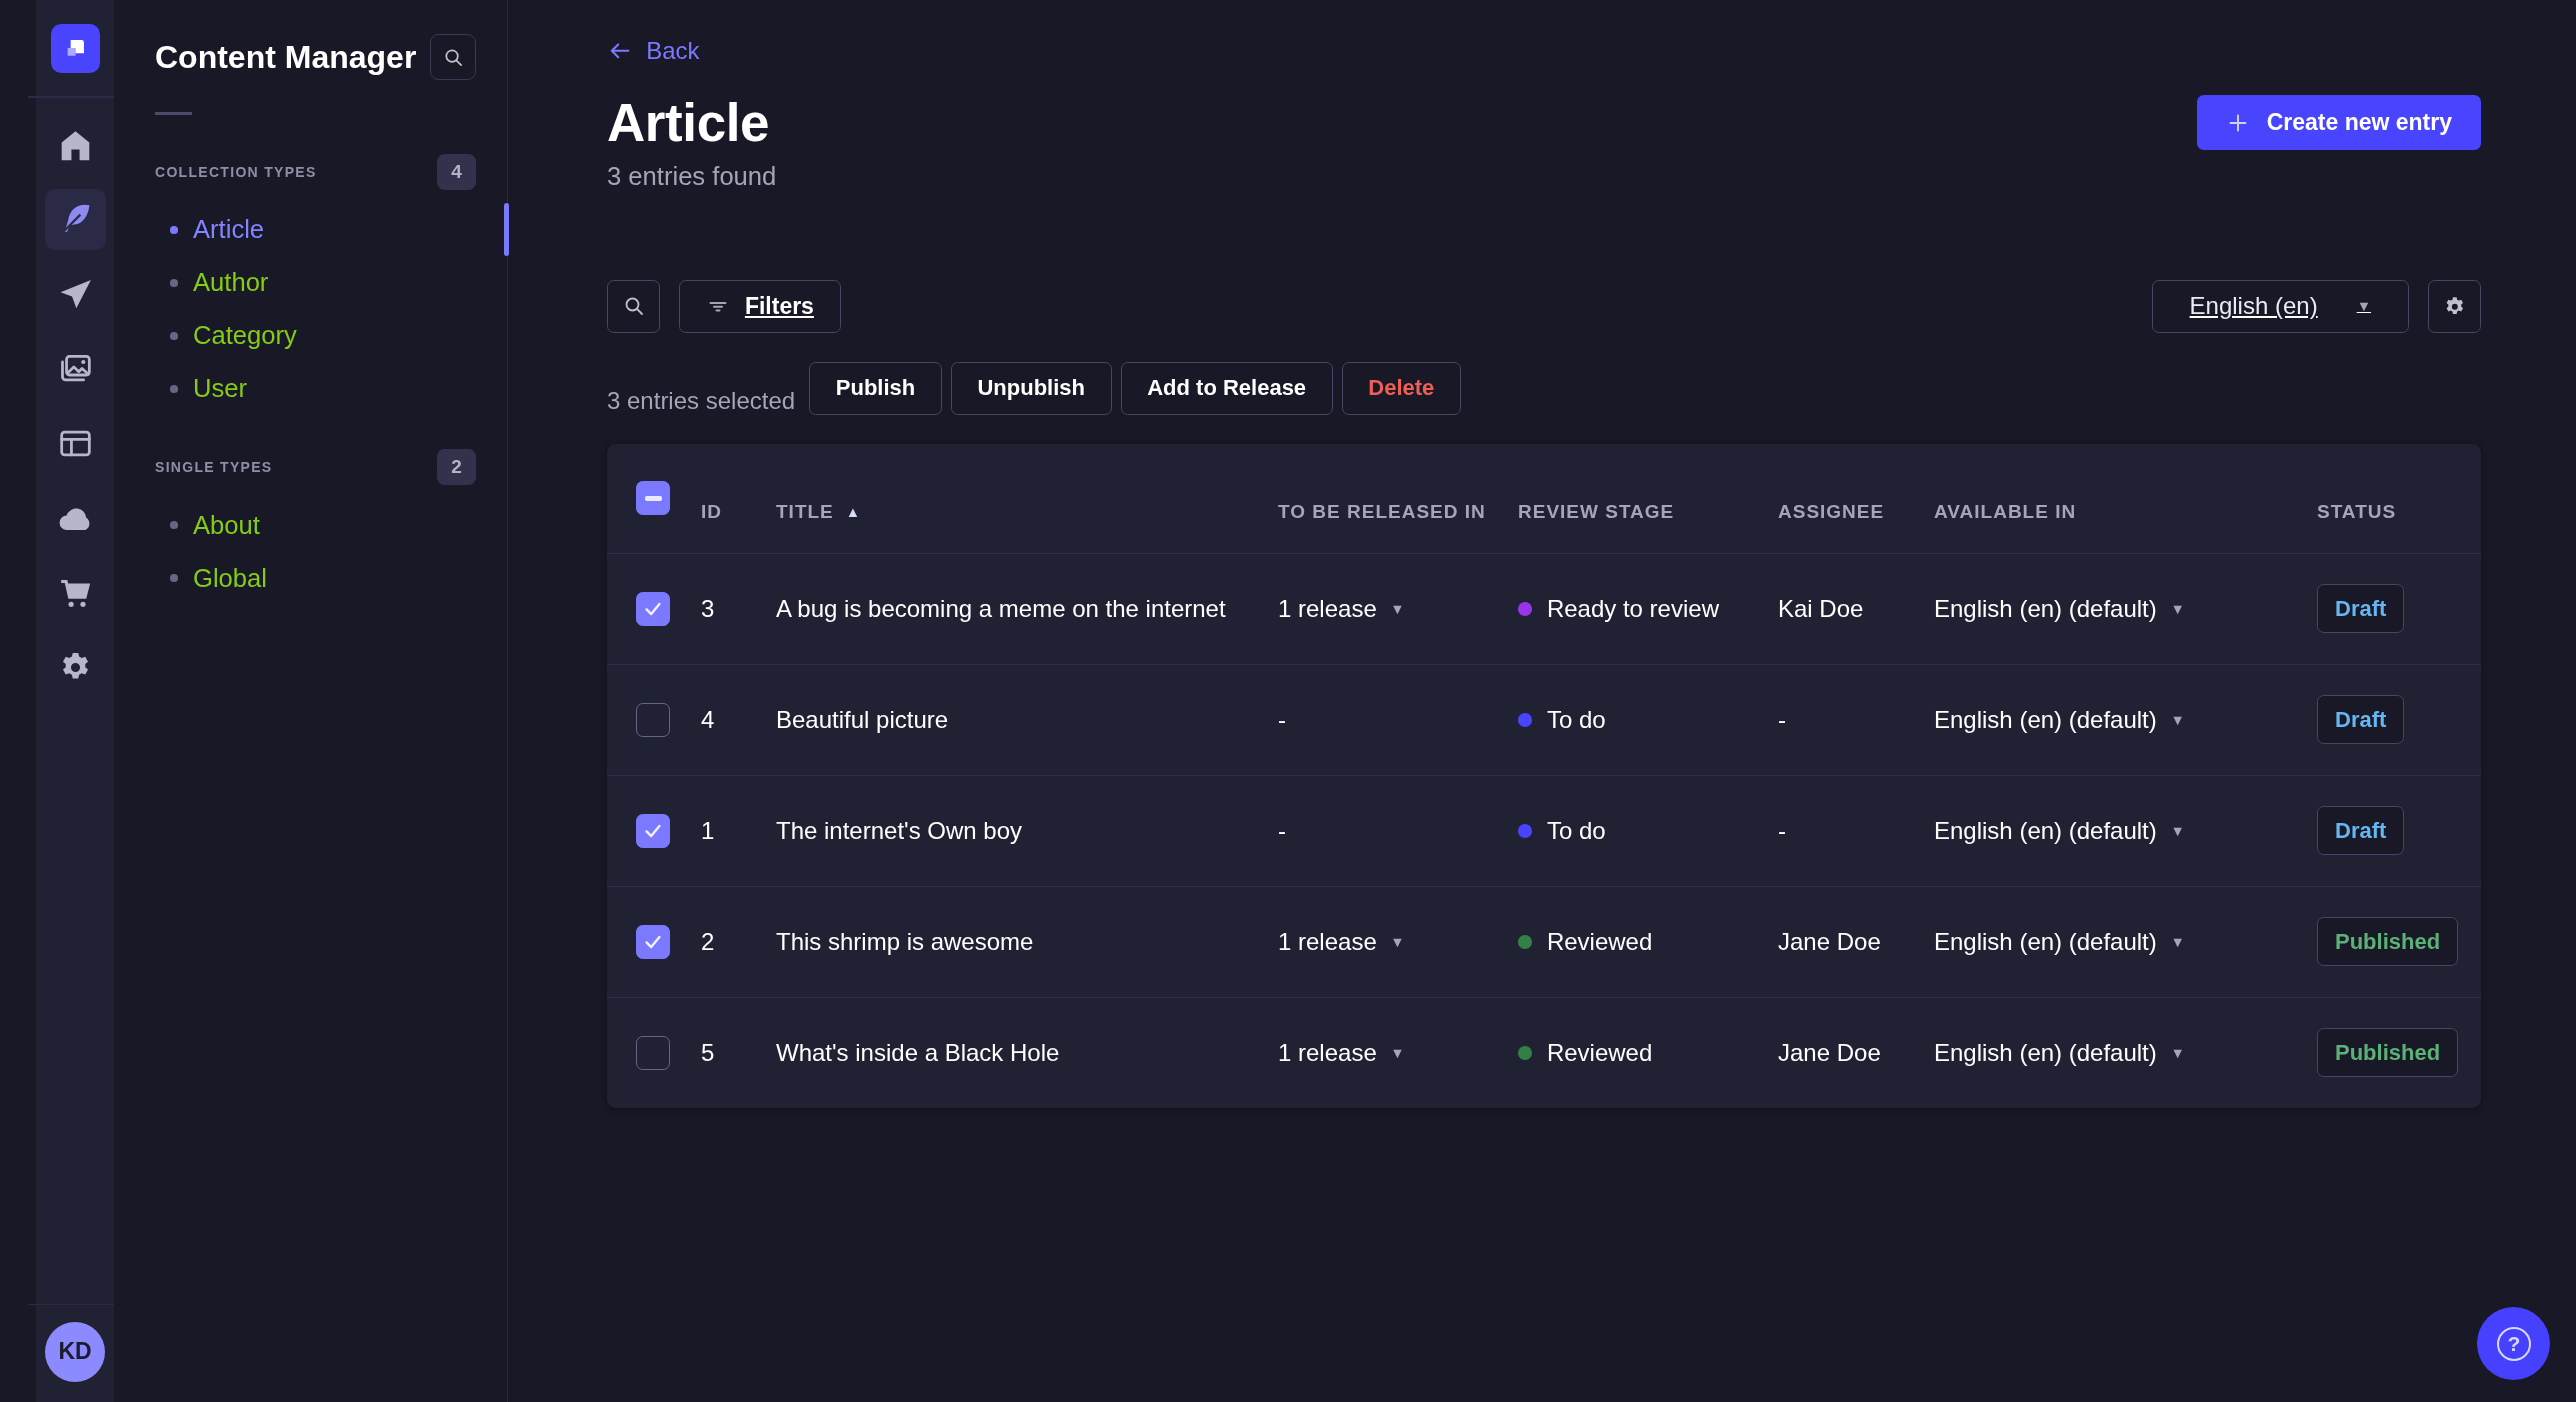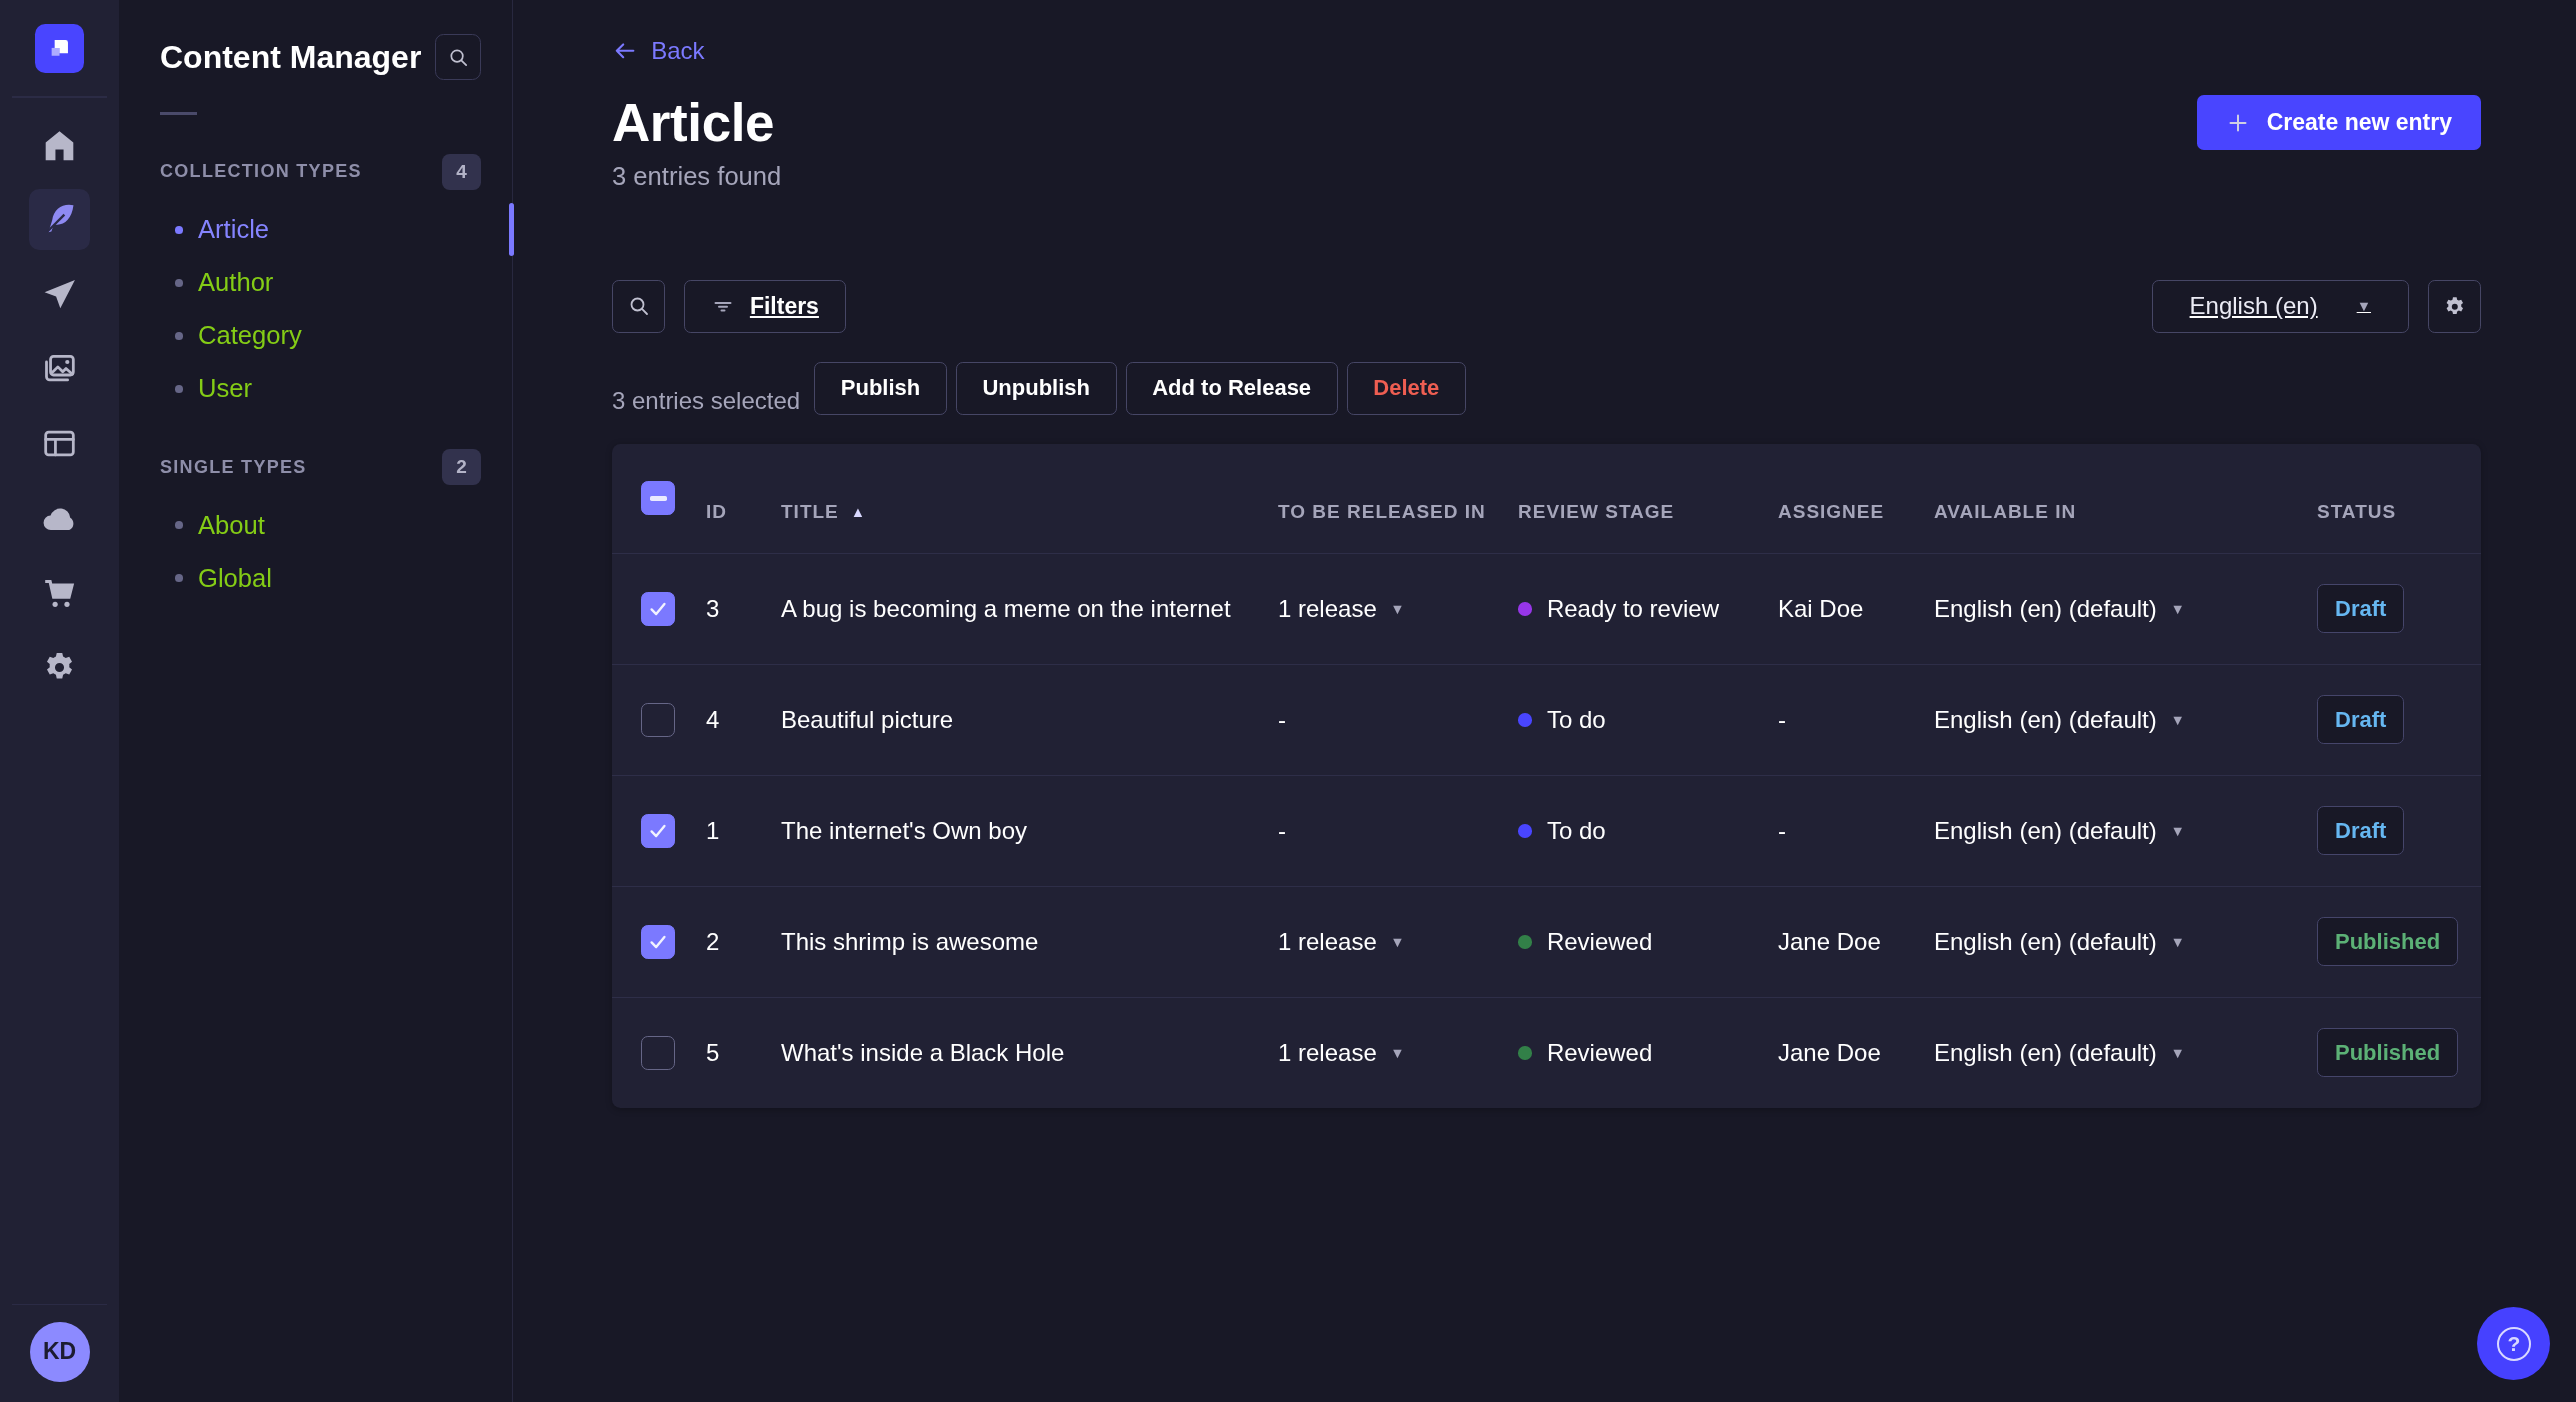--- a/index.html
+++ b/index.html
@@ -3,42 +3,42 @@
 <meta charset="utf-8">
 <style>
   * { box-sizing: border-box; margin: 0; padding: 0; }
   html,body { width:2576px; height:1402px; overflow:hidden; }
   body {
     background:#181826; color:#fff;
     font-family:"Liberation Sans", sans-serif;
     display:flex;
   }
   
-  .iconbar{ width:119px; flex-shrink:0; background:#212134; display:flex; flex-direction:column; align-items:center; position:relative; }
+  .iconbar{ width:78px; flex-shrink:0; background:#212134; display:flex; flex-direction:column; align-items:center; position:relative;margin-left:36px; }
   .logo{ width:49px; height:49px; margin-top:24px; border-radius:10.2px; background:#4945ff; display:flex; align-items:center; justify-content:center; cursor:pointer; }
   .bar-divider{ width:95px; height:1.7px; background:#2b2b45; margin-top:23px; }
   .icons{ display:flex; flex-direction:column; gap:13.6px; margin-top:17px; align-items:center; }
   .navicon{ width:61px; height:61px; border:none; background:transparent; border-radius:10.2px; display:flex; align-items:center; justify-content:center; cursor:pointer; }
   .navicon svg{ width:39px; height:39px; }
   .navicon .stroke{ stroke:#b7b7c9; fill:none; stroke-width:1.7; stroke-linecap:round; stroke-linejoin:round; }
   .navicon .fill{ fill:#b7b7c9; }
   .navicon.active{ background:#2a2a46; }
   .navicon.active .fill{ fill:#8e8af2; }
   .iconbar-bottom{ margin-top:auto; width:95px; border-top:1.7px solid #2b2b45; padding:17px 0 20.4px; display:flex; justify-content:center; }
   .avatar{ width:60px; height:60px; border-radius:50%; background:#8c8aff; color:#1c1c30; font-size:23px; font-weight:700; display:flex; align-items:center; justify-content:center; cursor:pointer; }
   
   .subnav{ width:394px; flex-shrink:0; background:#181826; border-right:1.7px solid #28283f; position:relative; }
   .subnav-header{ padding:34px 31px 0 41px; display:flex; align-items:center; justify-content:space-between; }
   .subnav-header h2{ font-size:32px; font-weight:700; }
   .subnav-search{ width:46px; height:46px; border:1.7px solid #3a3a58; border-radius:8.5px; background:transparent; display:flex; align-items:center; justify-content:center; cursor:pointer; }
   .subnav-divider{ width:37px; height:2.6px; background:#4a4a6a; margin:32px 0 0 41px; }
   .nav-section{ margin-top:39px; }
   .nav-section + .nav-section{ margin-top:34px; }
   .section-head{ display:flex; align-items:center; justify-content:space-between; padding:0 31px 0 41px; }
-  .section-label{ font-size:18px; font-weight:700; color:#8e8ea9; letter-spacing:1.3px; }
+  .section-label{ font-size:14px; font-weight:700; color:#8e8ea9; letter-spacing:1.3px; }
   .section-badge{ min-width:39px; height:36px; padding:0 8.5px; background:#32324d; border-radius:7.7px; color:#b3b3c7; font-size:19px; font-weight:600; display:flex; align-items:center; justify-content:center; }
   .nav-items{ list-style:none; margin-top:13.6px; }
   .nav-item{ height:53px; display:flex; align-items:center; gap:15.3px; padding-left:56px; font-size:25.6px; color:#84cc16; cursor:pointer; }
   .bullet{ width:7.7px; height:7.7px; border-radius:50%; background:#666687; flex-shrink:0; }
   .nav-item.active{ color:#8584ff; }
   .nav-item.active .bullet{ background:#7b79ff; }
   .active-indicator{ position:absolute; right:-1.7px; top:203px; width:5.1px; height:53px; background:#7b79ff; border-radius:3.4px; }
   
   main{ flex:1; padding:37px 95px 0 99px; position:relative; }
   .back{ display:inline-flex; align-items:center; gap:13.6px; color:#7b79ff; font-size:24px; text-decoration:none; cursor:pointer; }

